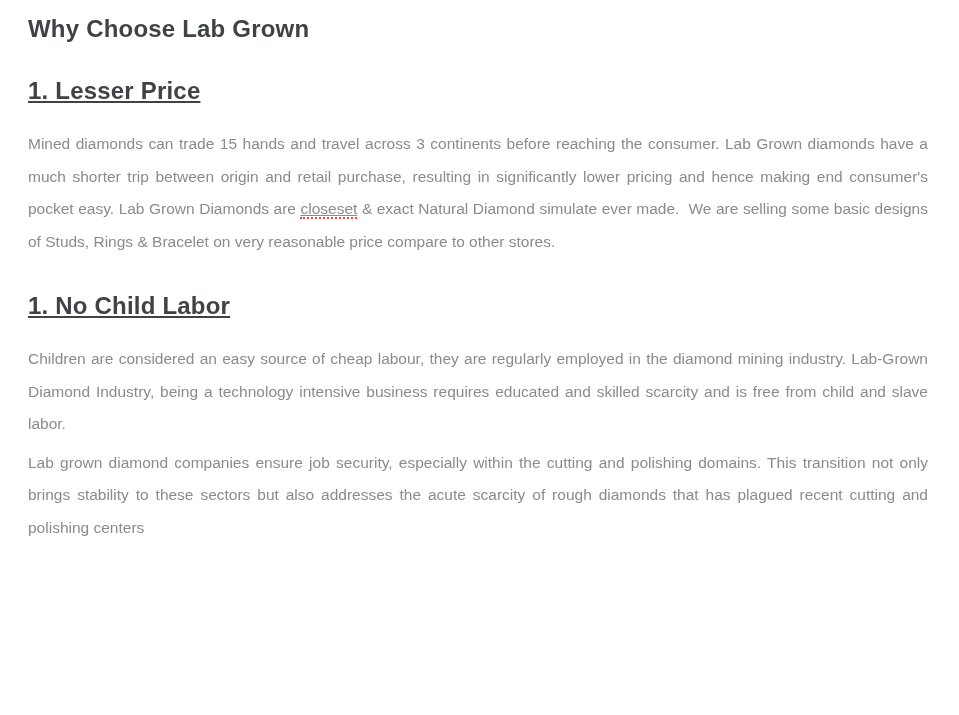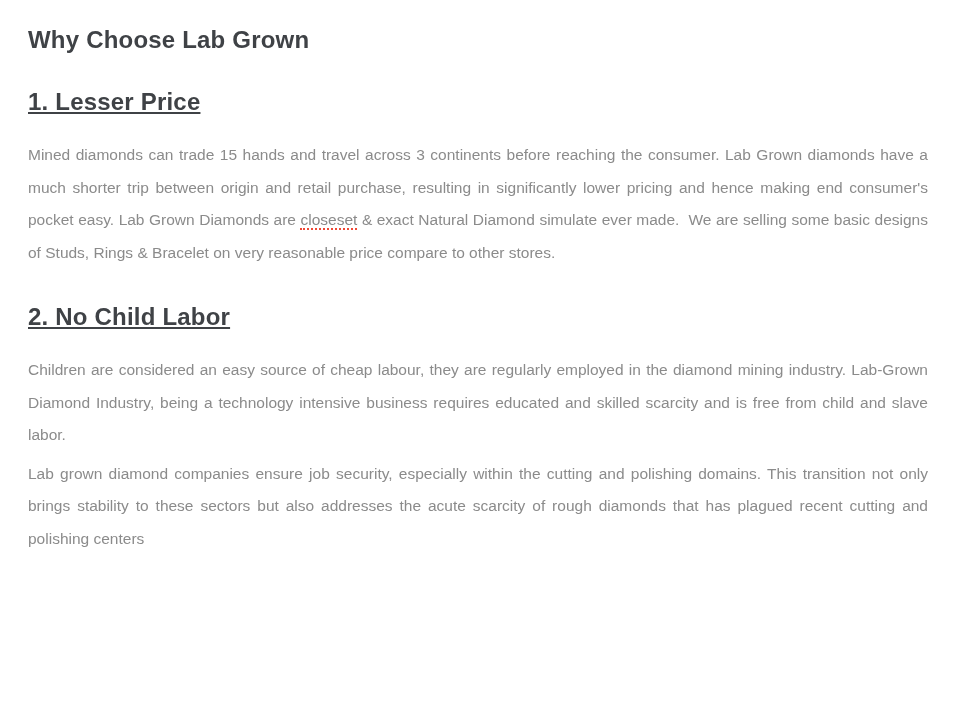--- a/index.html
+++ b/index.html
@@ -5,21 +5,21 @@
   * { box-sizing: border-box; }
   html, body { margin: 0; padding: 0; }
   body {
     width: 959px;
     height: 715px;
     background: var(--background, #ffffff);
     font-family: "Liberation Sans", "DejaVu Sans", sans-serif;
     overflow: hidden;
   }
   .content {
-    padding: 26px 31px 40px 28px;
+    padding: 15px 31px 40px 28px;
   }
   h1.page-title {
     font-size: 24px;
     line-height: 28px;
     font-weight: 700;
     color: var(--heading, #3f4246);
     margin: 0 0 12px 0;
     letter-spacing: 0.2px;
   }
   h2.section-heading {
@@ -32,38 +32,39 @@
     text-decoration: underline;
   }
   p.body-text {
     font-size: 15.5px;
     line-height: 2.1;
     color: var(--body-text, #8b8b8b);
     text-align: justify;
     margin: 0 0 6px 0;
   }
   .misspelled {
+    text-decoration: underline;
     border-bottom: 2px dotted var(--spellcheck-underline, #ef4836);
     padding-bottom: 0px;
   }
 </style>
 </head>
 <body>
 
 <div class="content">
 
   <h1 class="page-title">Why Choose Lab Grown</h1>
 
   <section>
     <h2 class="section-heading">1. Lesser Price</h2>
     <p class="body-text"><span>Mined diamonds can trade 15 hands and travel across 3 continents before reaching the consumer. Lab Grown diamonds have a much shorter trip between origin and retail purchase, resulting in significantly lower pricing and hence making end consumer's pocket easy. Lab Grown Diamonds are </span><span class="misspelled">closeset</span><span> &amp; exact Natural Diamond simulate ever made.&nbsp; We are selling some basic designs of Studs, Rings &amp; Bracelet on very reasonable price compare to other stores.</span></p>
   </section>
 
   <section>
-    <h2 class="section-heading">2. No Child Labor</h2>
+    <h2 class="section-heading">1. No Child Labor</h2>
     <p class="body-text">Children are considered an easy source of cheap labour, they are regularly employed in the diamond mining industry. Lab-Grown Diamond Industry, being a technology intensive business requires educated and skilled scarcity and is free from child and slave labor.</p>
   </section>
 
   <section>
     <p class="body-text">Lab grown diamond companies ensure job security, especially within the cutting and polishing domains. This transition not only brings stability to these sectors but also addresses the acute scarcity of rough diamonds that has plagued recent cutting and polishing centers</p>
   </section>
 
 </div>
 
 </body></html>

